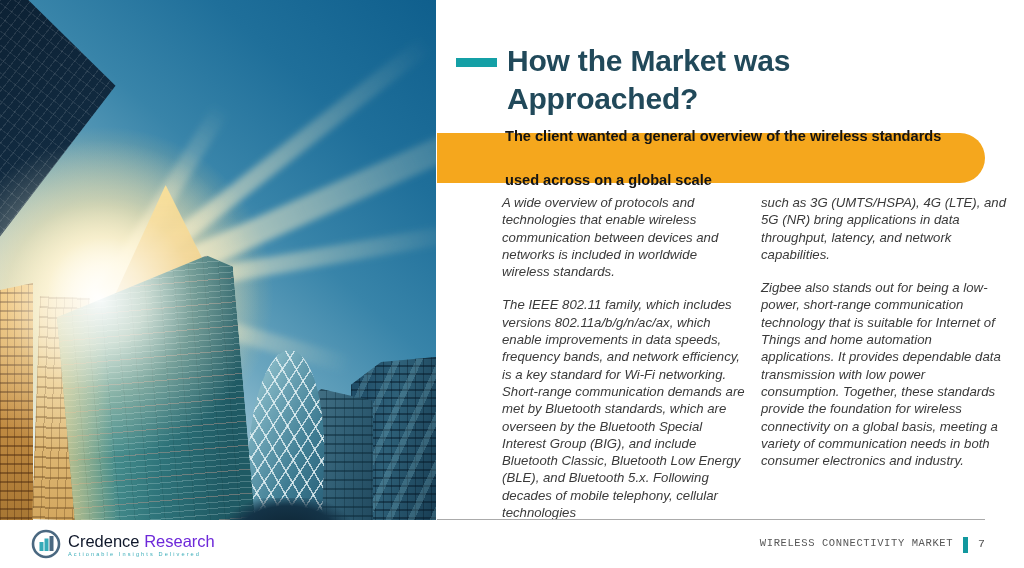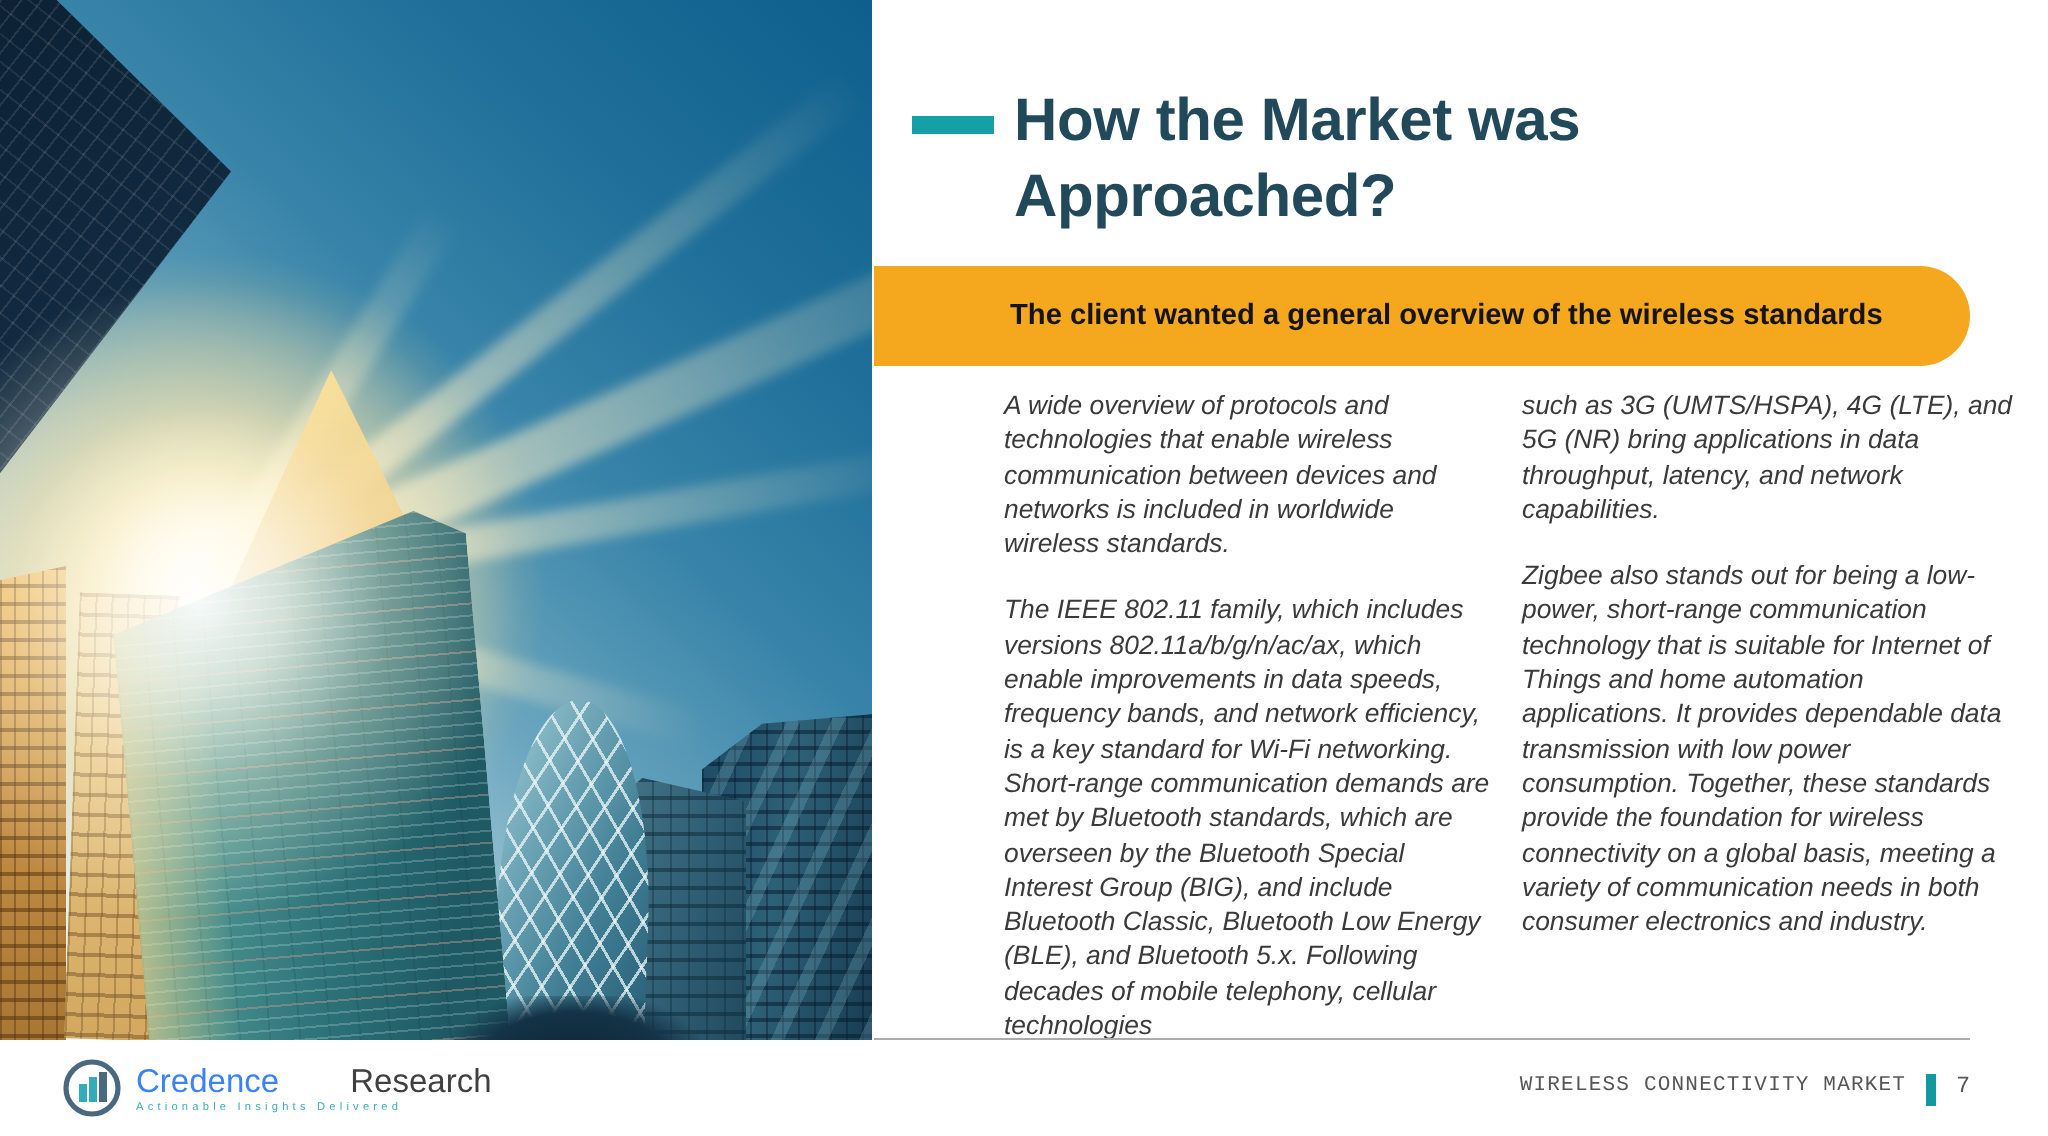--- a/index.html
+++ b/index.html
@@ -81,22 +81,22 @@
   .columns { position:absolute; left:502px; top:194px; width:505px; display:flex; gap:13px; }
   .col { flex:1 1 0; }
   .col p { font-size:13.2px; line-height:17.3px; color:#3a3a3a; margin:0 0 16px 0;font-style:italic; }
 
   
   .footer-divider { position:absolute; left:437px; top:519px; width:548px; height:1px; background:#ababab; }
   .logo { position:absolute; left:30px; top:528px; display:flex; align-items:center; }
   .logo-icon { width:32px; height:32px; flex:0 0 auto; }
   .logo-text { margin-left:6px; display:flex; flex-direction:column; }
   .logo-line { font-size:16.5px; line-height:18px; }
-  .logo-word1 { color:#3b82f6; }
-  .logo-word2 { color:#404040;margin-left:31px; }
+  .logo-word1 { color:#0f172a; }
+  .logo-word2 { color:#6d28d9; }
   .tagline { font-size:5.6px; letter-spacing:2.1px; color:#3badb9; margin-top:1px; white-space:nowrap; }
 
   .footer-right { position:absolute; right:39px; top:537px; display:flex; align-items:flex-start; gap:10px;font-family:Liberation Mono, monospace; }
   .market-label { font-size:10.5px; letter-spacing:0.6px; color:#565656; }
   .tick { width:5px; height:16px; background:#12989e; }
   .page-number { font-size:11.5px; color:#565656; }
 </style>
 </head>
 <body>
 
@@ -121,20 +121,21 @@
     <div class="glow"></div>
   </div>
 
   <div class="title-row">
     <span class="dash"></span>
     <h1 class="title">How the Market was Approached?</h1>
   </div>
 
   <div class="banner">
     <span>The client wanted a general overview of the wireless standards</span>
+    <span>used across on a global scale</span>
   </div>
 
   <div class="columns">
     <div class="col">
       <p>A wide overview of protocols and technologies that enable wireless communication between devices and networks is included in worldwide wireless standards.</p>
       <p>The IEEE 802.11 family, which includes versions 802.11a/b/g/n/ac/ax, which enable improvements in data speeds, frequency bands, and network efficiency, is a key standard for Wi-Fi networking. Short-range communication demands are met by Bluetooth standards, which are overseen by the Bluetooth Special Interest Group (BIG), and include Bluetooth Classic, Bluetooth Low Energy (BLE), and Bluetooth 5.x. Following decades of mobile telephony, cellular technologies</p>
     </div>
     <div class="col">
       <p>such as 3G (UMTS/HSPA), 4G (LTE), and 5G (NR) bring applications in data throughput, latency, and network capabilities.</p>
       <p>Zigbee also stands out for being a low-power, short-range communication technology that is suitable for Internet of Things and home automation applications. It provides dependable data transmission with low power consumption. Together, these standards provide the foundation for wireless connectivity on a global basis, meeting a variety of communication needs in both consumer electronics and industry.</p>

